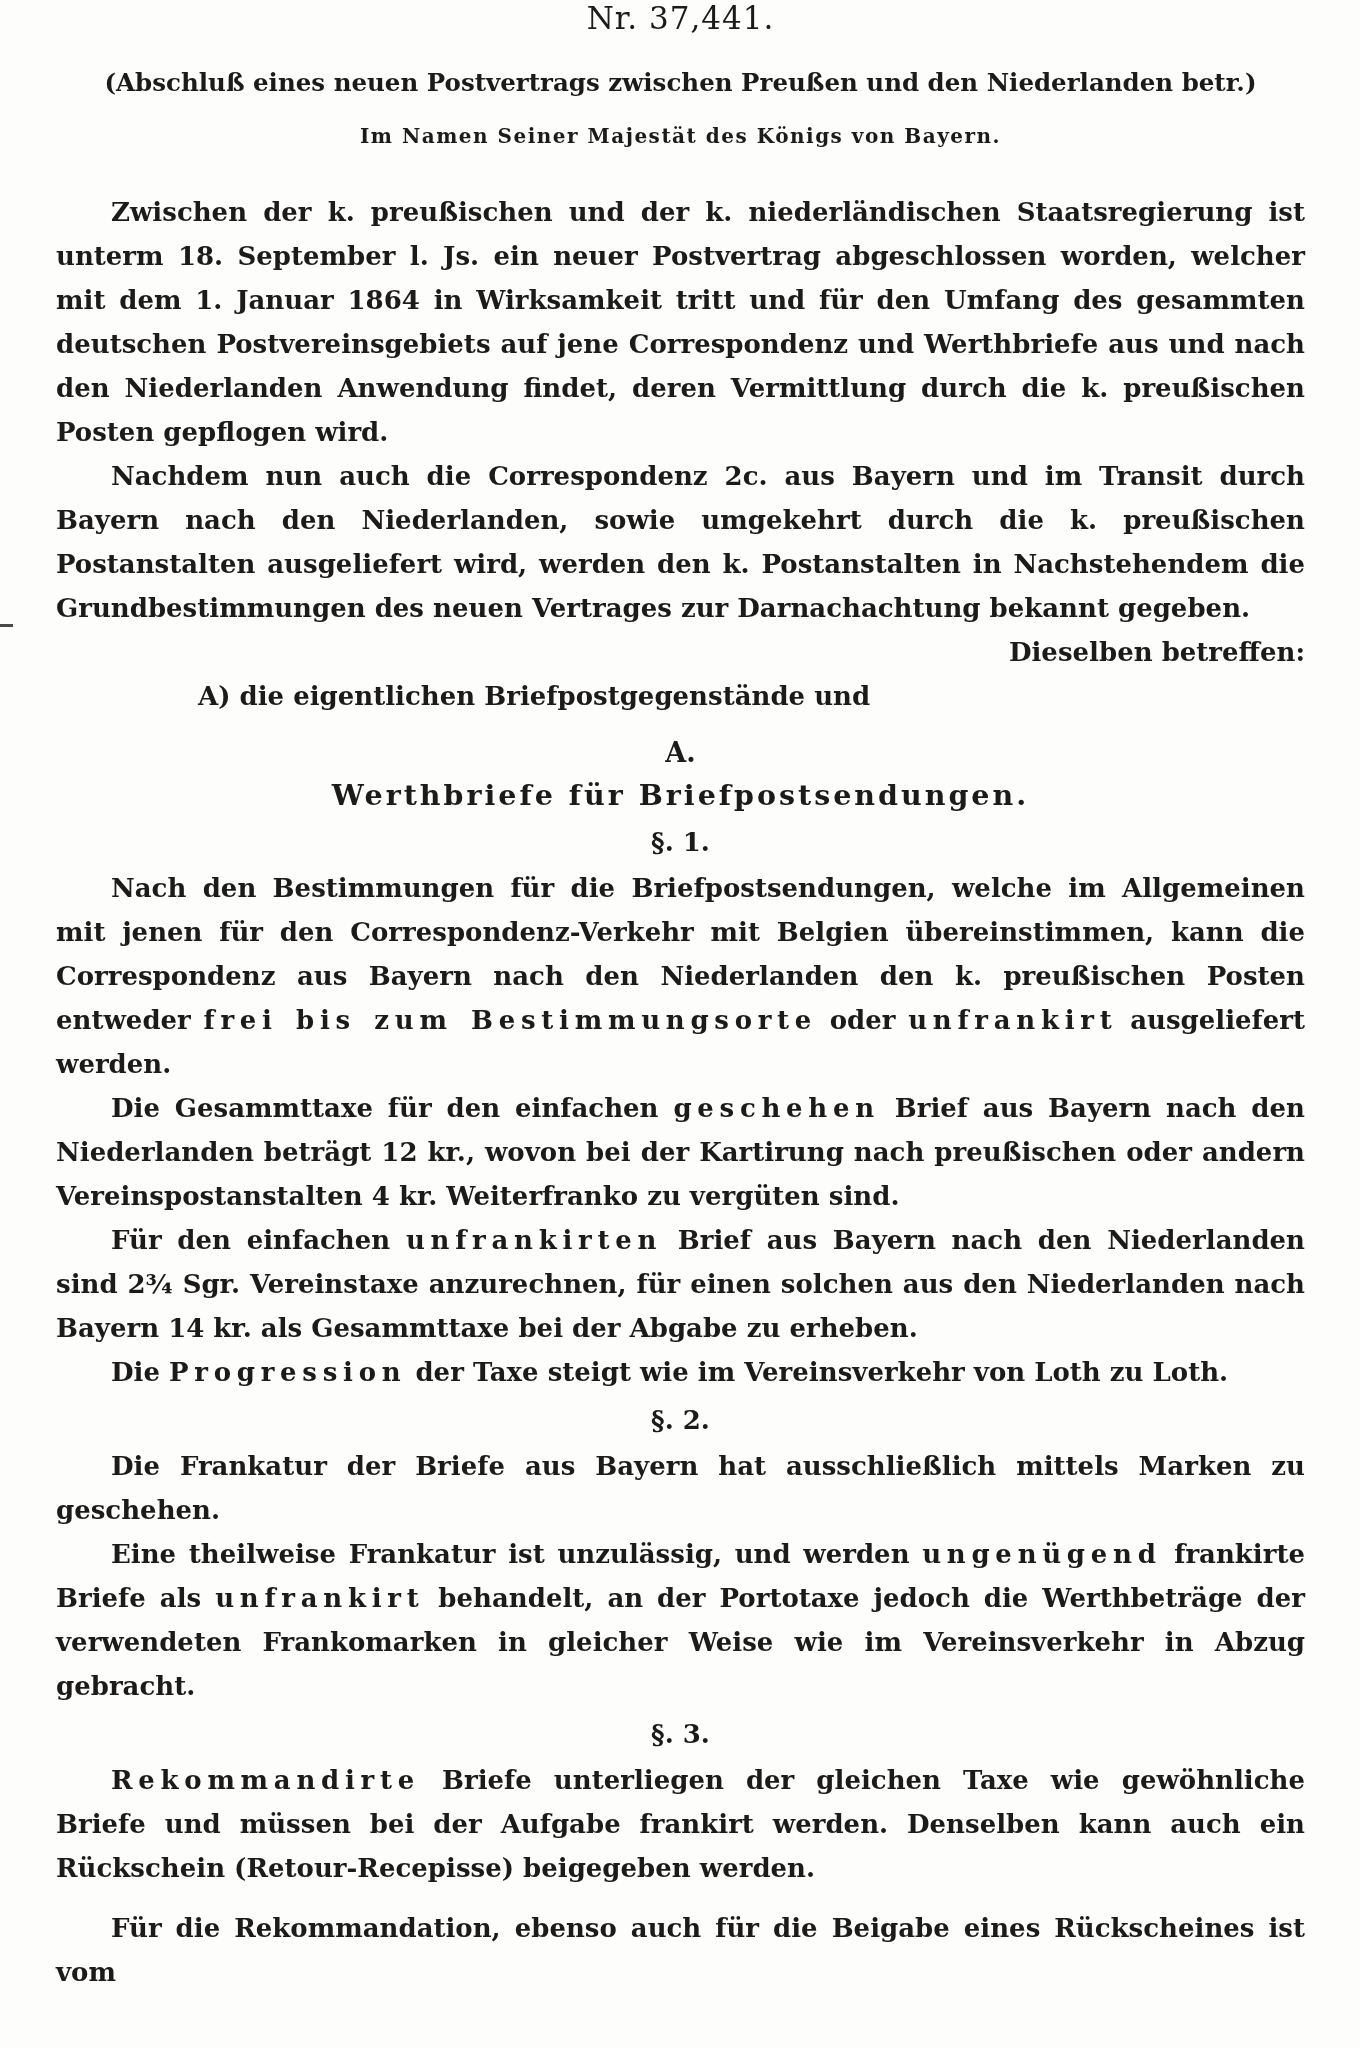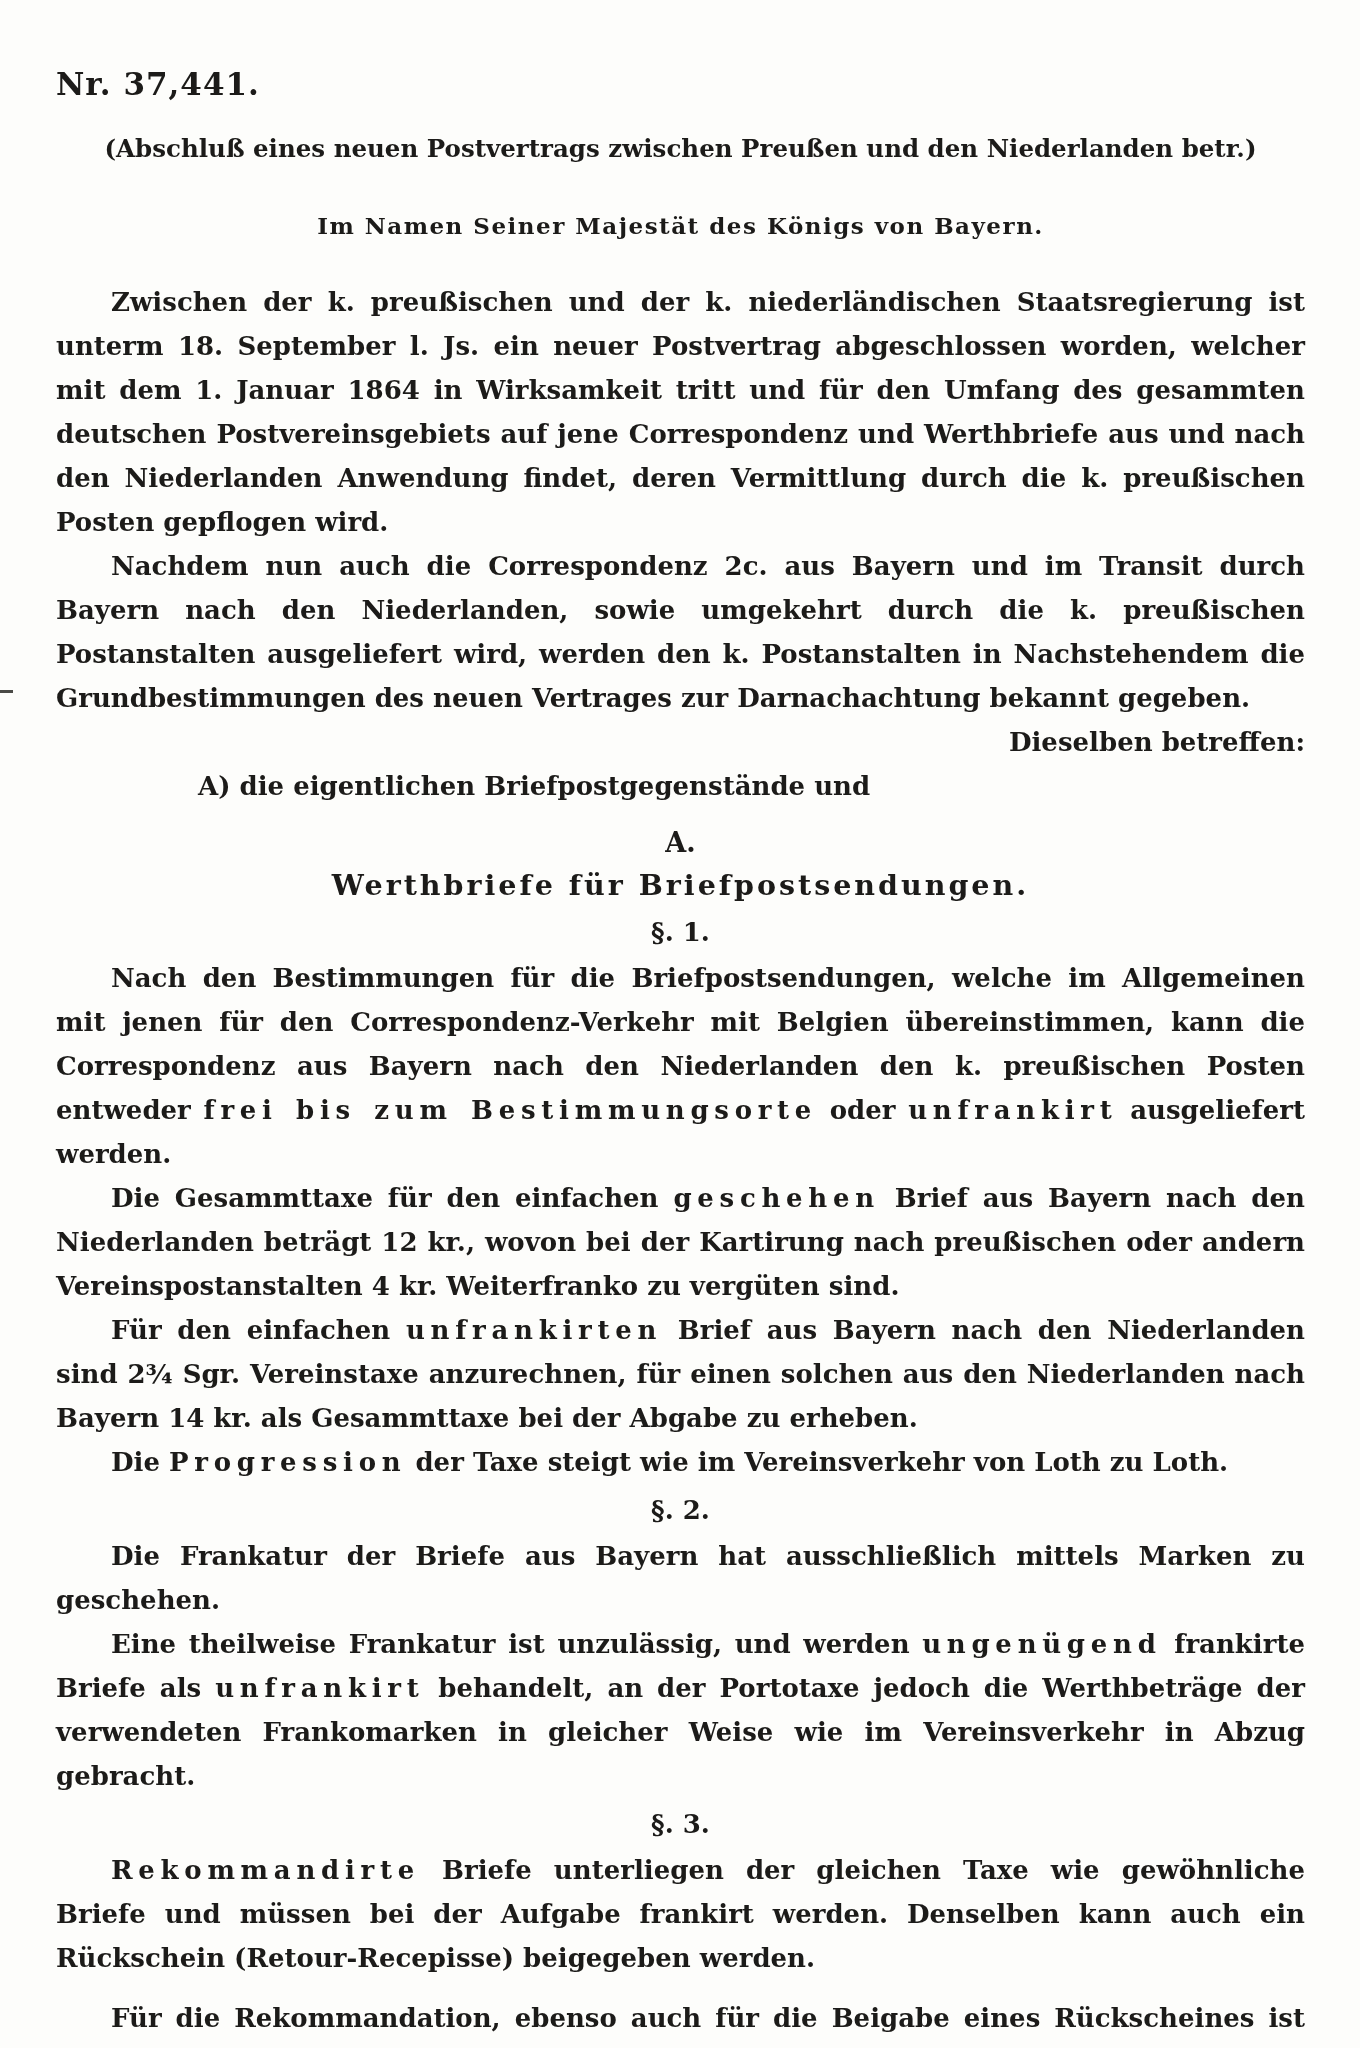--- a/index.html
+++ b/index.html
@@ -11,36 +11,36 @@
     overflow: hidden;
     position: relative;
   }
   .page {
     box-sizing: border-box;
     width: 1360px; height: 2048px;
     padding: 0 55px 0 56px;
     position: relative;
   }
   .doc-number {
-    margin-top: 66px;
     font-size: 31px;
-    font-weight: bold;
+    font-weight: normal;
     letter-spacing: 1px;
+    text-align: center;
   }
   .subject {
     margin-top: 30px;
     text-align: center;
     font-size: 24.5px;
     font-weight: bold;
     line-height: 34px;
   }
   .proclamation {
-    margin-top: 40px;
+    margin-top: 16px;
     text-align: center;
-    font-size: 23px;
+    font-size: 20px;
     font-weight: bold;
     letter-spacing: 1.5px;
     line-height: 40px;
   }
   #intro { margin-top: 34px; }
   .para {
     margin: 0;
     font-size: 26px;
     font-weight: bold;
     line-height: 44px;

